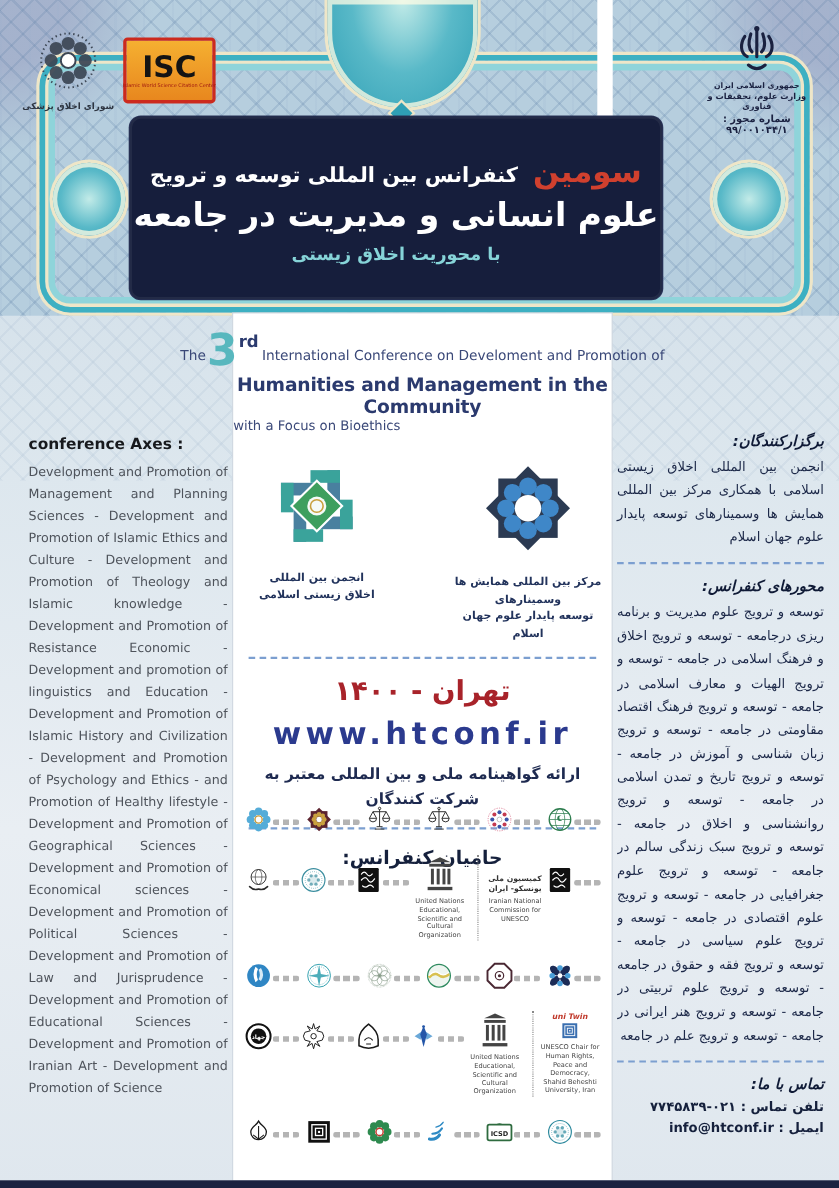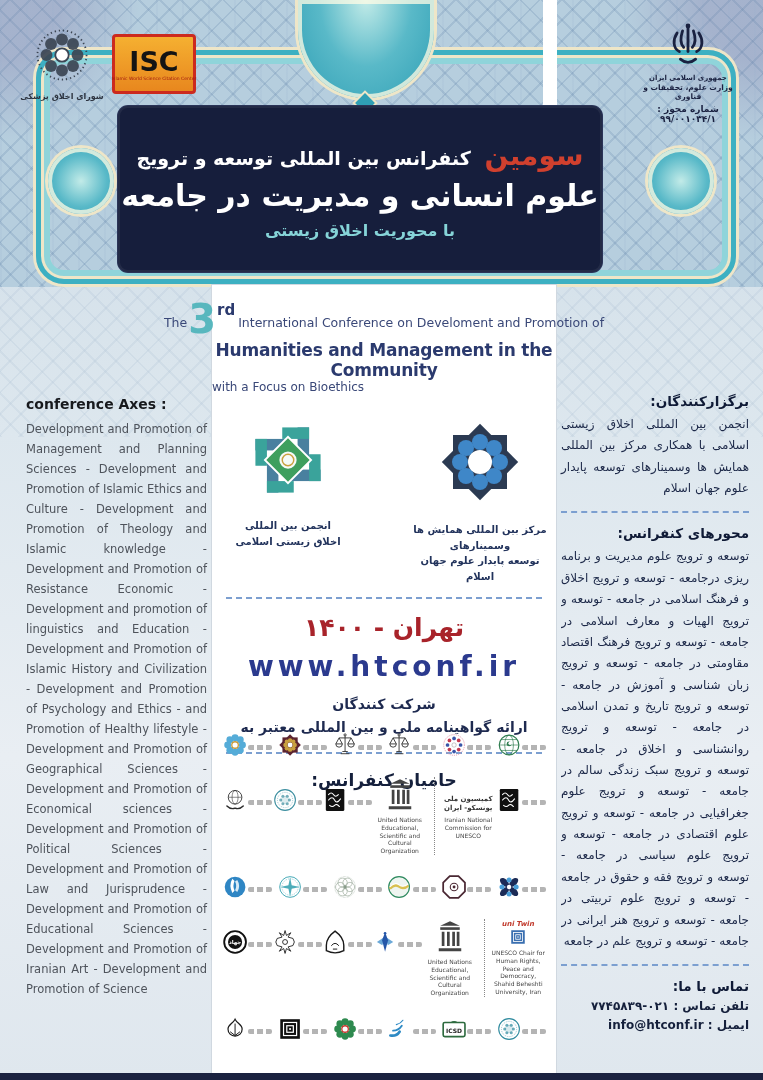--- a/index.html
+++ b/index.html
@@ -88,21 +88,21 @@
   .sp-cap.fa{direction:rtl;font-size:7px;font-weight:bold;color:#333;}
   .wide-sep{width:0;align-self:stretch;border-left:1px dotted #888;margin:0 2px;}
   .wide-col{display:flex;flex-direction:column;align-items:center;flex:1;}
   .unitwin{font-size:7px;font-weight:bold;color:#c0392b;font-style:italic;}
 
   
   .col-left{position:absolute;left:26px;top:396px;width:181px;}
   .col-left h3{margin:0 0 7px 0;font-size:14px;color:#17191d;}
   .col-left p{margin:0;font-size:11.5px;line-height:1.74;color:#4e535b;text-align:justify;}
   .col-right{position:absolute;left:561px;top:393px;width:188px;direction:rtl;}
-  .fa-h{font-size:13.5px;font-weight:bold;color:#0f1a36;margin:0 0 5px 0;}
+  .fa-h{font-size:13.5px;font-weight:bold;color:#0f1a36;margin:0 0 5px 0;font-style:italic;}
   .fa-p{font-size:12px;color:#1c2848;line-height:1.78;text-align:justify;margin:0;}
   .fa-axes-body{max-height:452px;overflow:hidden;}
   .col-right .divider{margin:12px 0;}
   .contact-line{font-size:12px;color:#15203c;margin-top:5px;font-weight:bold;}
   .contact-line .ltr{direction:ltr;unicode-bidi:isolate;}
 
   .bottom-strip{position:absolute;left:0;bottom:0;width:763px;height:7px;background:#1b2240;z-index:30;}
 </style>
 </head>
 <body>
@@ -232,22 +232,22 @@
           <div>توسعه پایدار علوم جهان اسلام</div>
         </div>
       </div>
     </div>
 
     <div class="divider"></div>
 
     <div class="tehran">تهران - ۱۴۰۰</div>
     <a class="www" href="#">www.htconf.ir</a>
     <div class="cert">
+      <div>ارائه گواهینامه ملی و بین المللی معتبر به</div>
       <div>شرکت کنندگان</div>
-      <div>ارائه گواهینامه ملی و بین المللی معتبر به</div>
     </div>
 
     <div class="divider"></div>
 
     <div class="sp-head">حامیان کنفرانس:</div>
 
     <div class="sponsors" id="sponsors-grid">
         <div class="sp-row">
           <div class="sp-cell">
             <svg width="46" height="46" viewBox="0 0 48 48">

